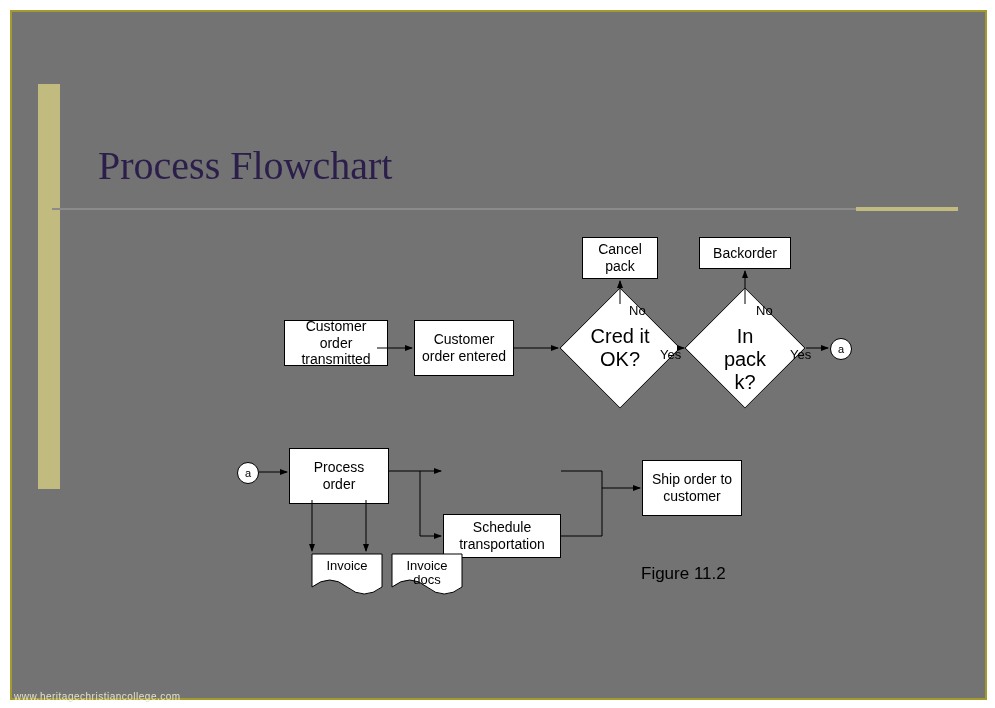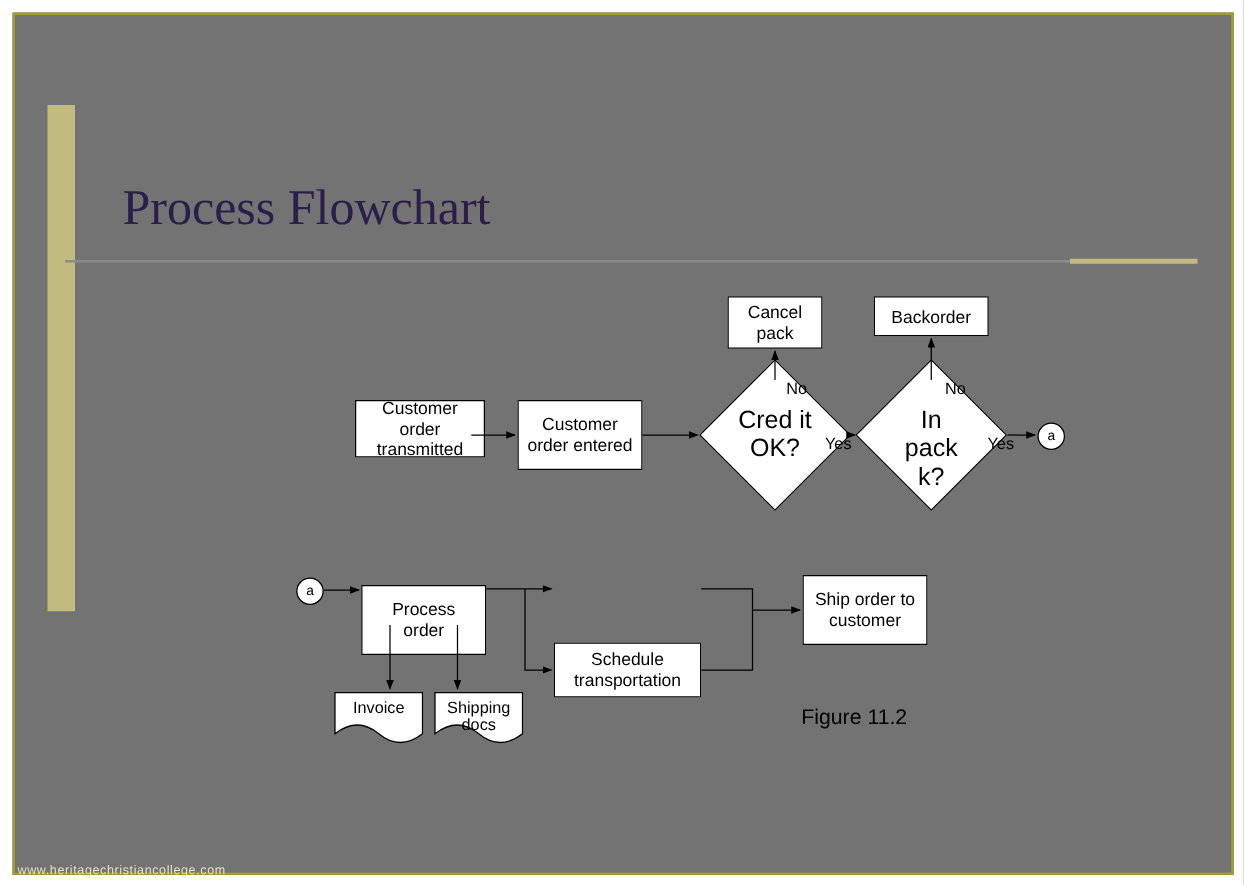--- a/index.html
+++ b/index.html
@@ -84,21 +84,21 @@
     position:absolute;
     width:20px;height:20px;
     border:1px solid #000;
     border-radius:50%;
     background:#fff;
     font-size:11px;
     display:flex;align-items:center;justify-content:center;
   }
   .doc{
     position:absolute;
-    width:72px;height:46px;
+    width:72px;height:46px;margin-left:44px;
   }
   .doc svg{position:absolute;left:0;top:0;}
   .doc-text{
     position:absolute;left:0;top:6px;width:100%;
     font-size:13px;text-align:center;line-height:1.1;
   }
   .figure-caption{
     position:absolute;
     font-size:17px;
   }
@@ -143,39 +143,39 @@
 
     <div class="connector-circle" style="left:818px;top:326px;">a</div>
 
     <div class="conn-label" style="left:617px;top:275px;">No</div>
     <div class="conn-label" style="left:744px;top:275px;">No</div>
     <div class="conn-label" style="left:648px;top:319px;">Yes</div>
     <div class="conn-label" style="left:778px;top:319px;">Yes</div>
 
     <div class="connector-circle" style="left:225px;top:450px;">a</div>
 
-    <div class="node" style="left:277px;top:456px;width:100px;height:56px;">Process order</div>
+    <div class="node" style="left:277px;top:436px;width:100px;height:56px;">Process order</div>
 
 
     <div class="node" style="left:431px;top:502px;width:118px;height:44px;">Schedule transportation</div>
 
     <div class="node" style="left:630px;top:448px;width:100px;height:56px;">Ship order to customer</div>
 
     <div class="doc" style="left:255px;top:541px;">
       <svg width="72" height="46">
         <path d="M1 1 H71 V34 Q53 48 36 34 Q19 20 1 34 Z" fill="#fff" stroke="#000" stroke-width="1"></path>
       </svg>
       <div class="doc-text">Invoice</div>
     </div>
 
     <div class="doc" style="left:335px;top:541px;">
       <svg width="72" height="46">
         <path d="M1 1 H71 V34 Q53 48 36 34 Q19 20 1 34 Z" fill="#fff" stroke="#000" stroke-width="1"></path>
       </svg>
-      <div class="doc-text">Shipping docs</div>
+      <div class="doc-text">Invoice docs</div>
     </div>
 
     <div class="figure-caption" style="left:629px;top:552px;">Figure 11.2</div>
 
   </div>
 
   <svg class="arrows">
     <defs>
       <marker id="ah" markerWidth="8" markerHeight="8" refX="7" refY="3" orient="auto">
         <path d="M0,0 L8,3 L0,6 Z" fill="#000"></path>

